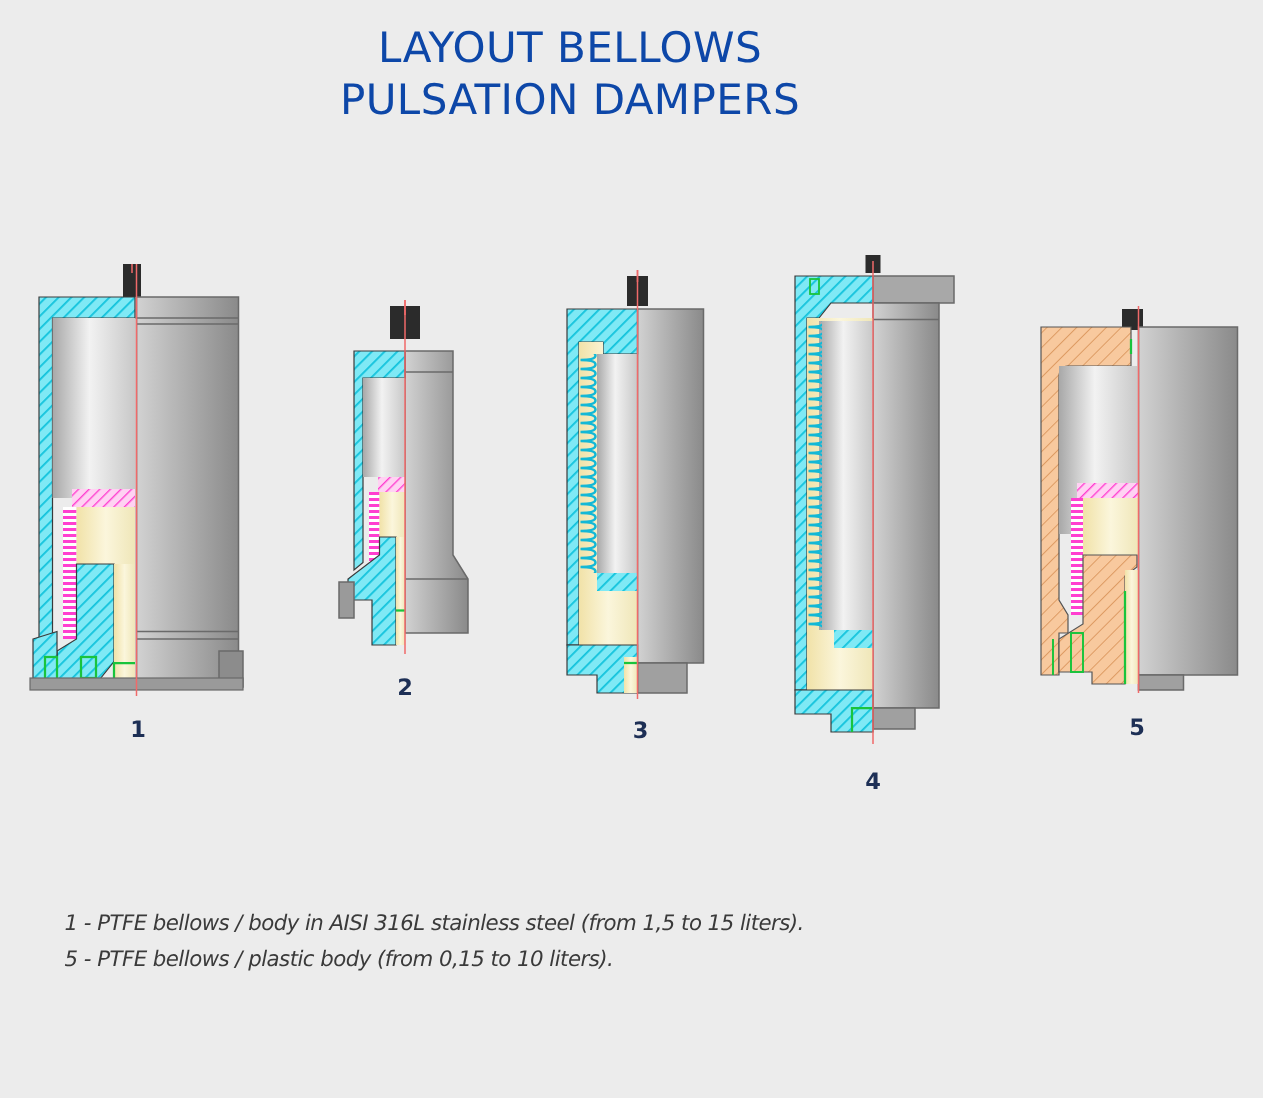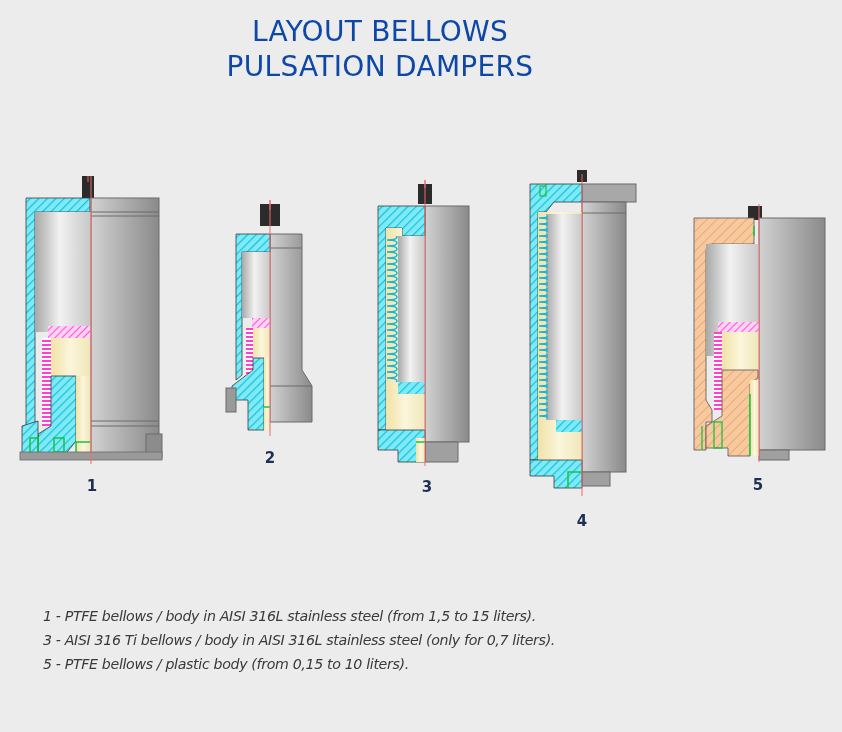--- a/index.html
+++ b/index.html
@@ -169,15 +169,14 @@
   <line x1="58" y1="190" x2="58" y2="252" stroke="#19c43c" stroke-width="1.5"></line>
   <rect x="22" y="218" width="8" height="26" fill="none" stroke="#19c43c" stroke-width="1.3"></rect>
   <line x1="10" y1="222" x2="10" y2="246" stroke="#19c43c" stroke-width="1.3"></line>
   <path d="M62,22 L62,32" stroke="#19c43c" stroke-width="1.5"></path>
   <line x1="67" y1="0" x2="67" y2="258" stroke="#f06a6a"></line>
 </svg>
 <div class="num" style="left:743px;top:476px">5</div>
 
 <ul class="legend">
   <li>1 - PTFE bellows / body in AISI 316L stainless steel (from 1,5 to 15 liters).</li>
-  <li>3 - AISI 316 Ti bellows / body in AISI 316L stainless steel (only for 0,7 liters).</li>
   <li>5 - PTFE bellows / plastic body (from 0,15 to 10 liters).</li>
 </ul>
 
 </body></html>

